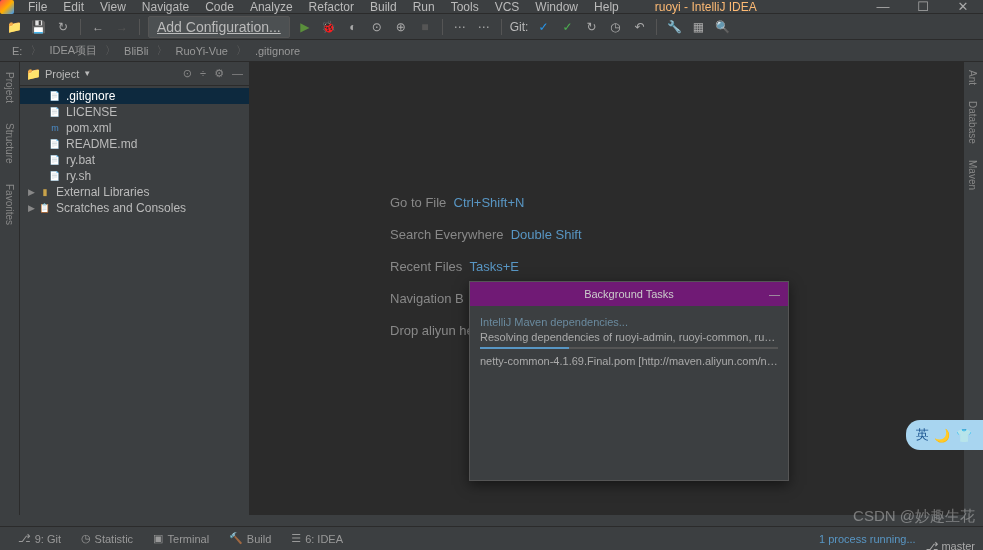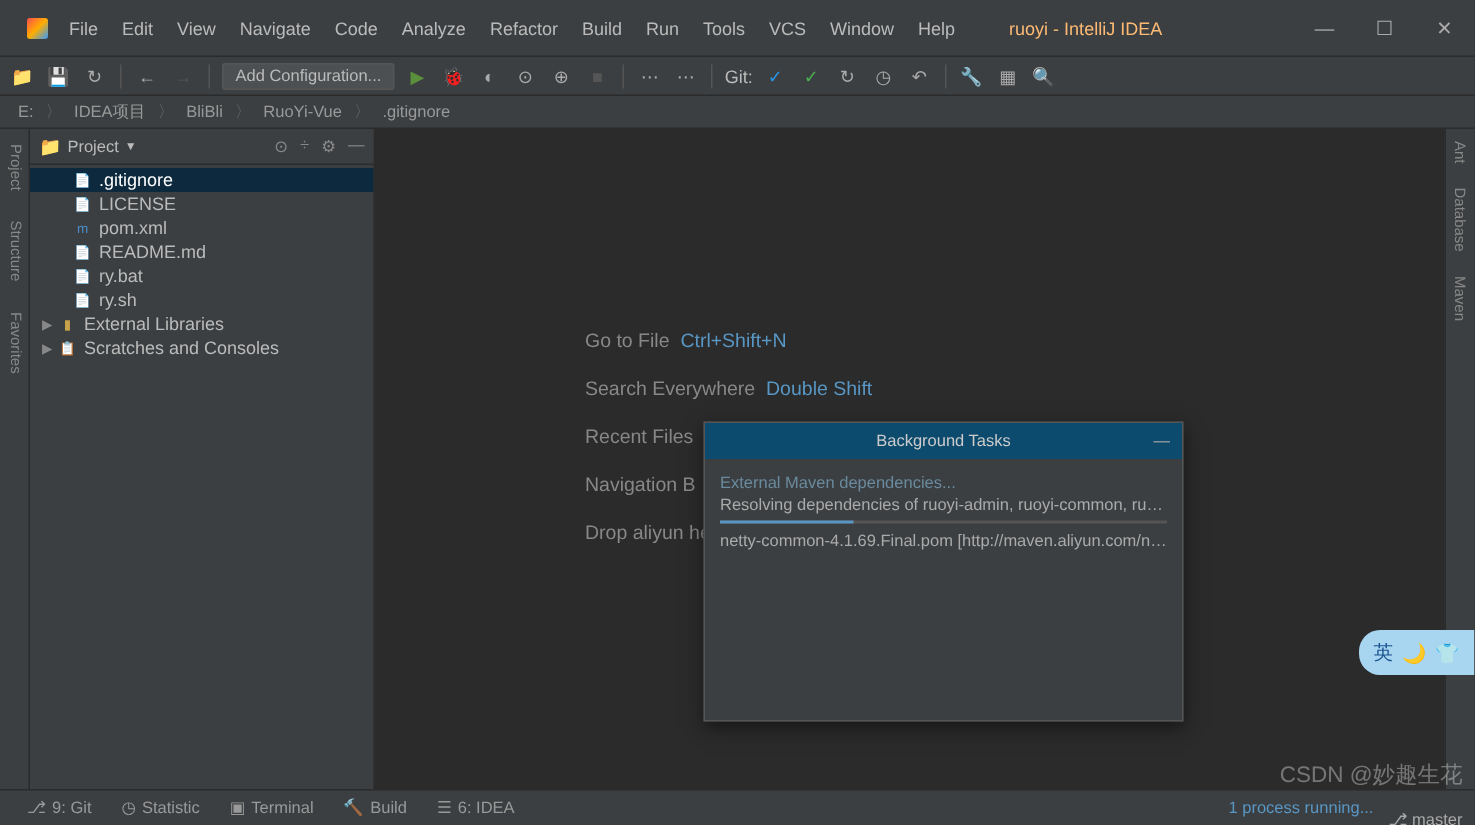--- a/index.html
+++ b/index.html
@@ -1,25 +1,25 @@
 <!DOCTYPE html>
 <html><head>
 <meta charset="utf-8">
 <style>
 * { margin: 0; padding: 0; box-sizing: border-box; font-family: Arial, sans-serif; }
 body { background: #3c3f41; color: #bbb; font-size: 12px; width: 983px; height: 550px; overflow: hidden; position: relative; }
-.menubar { height: 38px; background: #3c3f41; display: flex; align-items: center; padding-left: 18px; border-bottom: 1px solid #2b2b2b; }
+.menubar { height: 14px; background: #3c3f41; display: flex; align-items: center; padding-left: 0; border-bottom: 1px solid #2b2b2b; }
 .menubar .logo { width: 14px; height: 14px; background: linear-gradient(135deg,#ff4d4d,#ffae00,#3399ff); border-radius: 2px; margin-right: 6px; }
 .menubar span { padding: 0 8px; cursor: pointer; }
 .menubar .title { margin-left: 20px; color: #fdba74; }
 .winctrl { margin-left: auto; display: flex; }
 .winctrl div { width: 40px; text-align: center; color: #aaa; font-size: 13px; }
 .toolbar { height: 26px; background: #3c3f41; display: flex; align-items: center; padding: 0 6px; border-bottom: 1px solid #2b2b2b; gap: 6px; }
 .tbtn { width: 18px; height: 18px; display: flex; align-items: center; justify-content: center; color: #aaa; font-size: 12px; }
-.config-dd { background: #4c5052; border: 1px solid #555; padding: 2px 8px; font-size: 11px; color: #bbb; border-radius: 2px; }
+.config-dd { background: #4c5052; border: 1px solid #555; padding: 2px 8px; font-size: 14px; color: #bbb; border-radius: 2px; text-decoration: underline; }
 .sep { width: 1px; height: 16px; background: #555; margin: 0 2px; }
 .breadcrumb { height: 22px; background: #3c3f41; display: flex; align-items: center; padding-left: 8px; font-size: 11px; color: #999; border-bottom: 1px solid #2b2b2b; }
 .breadcrumb span { padding: 0 4px; }
 .breadcrumb .sep-chevron { color: #666; }
 .main { display: flex; height: 453px; }
 .leftbar { width: 20px; background: #3c3f41; border-right: 1px solid #2b2b2b; display: flex; flex-direction: column; align-items: center; padding-top: 4px; gap: 8px; }
 .leftbar div { writing-mode: vertical-rl; font-size: 10px; color: #888; padding: 6px 0; }
 .sidebar { width: 230px; background: #3c3f41; border-right: 1px solid #2b2b2b; }
 .sidebar-hdr { height: 24px; display: flex; align-items: center; padding: 0 6px; border-bottom: 1px solid #2b2b2b; background: #3c3f41; }
 .sidebar-hdr .title { font-size: 11px; color: #bbb; }
@@ -28,21 +28,21 @@
 .tree-item { display: flex; align-items: center; padding: 1px 0 1px 18px; font-size: 12px; color: #bbb; height: 16px; }
 .tree-item.selected { background: #0d293e; color: #fff; }
 .tree-item .arrow { width: 10px; font-size: 9px; color: #888; }
 .tree-item .ficon { width: 14px; height: 14px; margin-right: 4px; display: inline-flex; align-items: center; justify-content: center; font-size: 9px; }
 .editor { flex: 1; background: #2b2b2b; position: relative; }
 .tips { position: absolute; left: 140px; top: 125px; color: #888; font-size: 13px; line-height: 32px; }
 .tips .shortcut { color: #5896c4; }
 .rightbar { width: 20px; background: #3c3f41; border-left: 1px solid #2b2b2b; }
 .rightbar div { writing-mode: vertical-rl; font-size: 10px; color: #888; padding: 8px 3px; }
 .popup { position: absolute; left: 469px; top: 281px; width: 320px; height: 200px; background: #3c3f41; border: 1px solid #555; box-shadow: 0 4px 12px rgba(0,0,0,0.5); }
-.popup-hdr { height: 24px; background: #0c4a6e; display: flex; align-items: center; justify-content: center; position: relative; font-size: 11px; color: #ccc; }
+.popup-hdr { height: 24px; background: #701a75; display: flex; align-items: center; justify-content: center; position: relative; font-size: 11px; color: #ccc; }
 .popup-hdr .min { position: absolute; right: 8px; color: #aaa; }
 .popup-body { padding: 10px; font-size: 11px; color: #888; }
 .popup-body .task-title { color: #6a8a9e; margin-bottom: 3px; }
 .popup-body .task-line { color: #aaa; margin-bottom: 4px; white-space: nowrap; overflow: hidden; text-overflow: ellipsis; }
 .progress { height: 2px; background: #555; margin: 4px 0 6px; position: relative; }
 .progress::after { content: ''; position: absolute; left: 0; top: 0; width: 30%; height: 100%; background: #5896c4; }
 .statusbar { position: absolute; bottom: 0; left: 0; right: 0; height: 24px; background: #3c3f41; border-top: 1px solid #2b2b2b; display: flex; align-items: center; padding: 0 8px; font-size: 11px; }
 .statusbar .item { padding: 0 10px; color: #999; display: flex; align-items: center; gap: 4px; }
 .statusbar .proc { margin-left: auto; color: #5896c4; }
 .statusbar .branch { color: #aaa; padding-left: 10px; margin-top: 16px; }
@@ -199,21 +199,21 @@
     <div>Maven</div>
   </div>
 </div>
 
 <div class="popup">
   <div class="popup-hdr">
     <span>Background Tasks</span>
     <span class="min">—</span>
   </div>
   <div class="popup-body">
-    <div class="task-title">External Maven dependencies...</div>
+    <div class="task-title">IntelliJ Maven dependencies...</div>
     <div class="task-line">Resolving dependencies of ruoyi-admin, ruoyi-common, ruoyi-...</div>
     <div class="progress"></div>
     <div class="task-line">netty-common-4.1.69.Final.pom [http://maven.aliyun.com/nex...</div>
   </div>
 </div>
 
 <div class="statusbar">
   <div class="item">
       <span>⎇</span>
       <span>9: Git</span>

